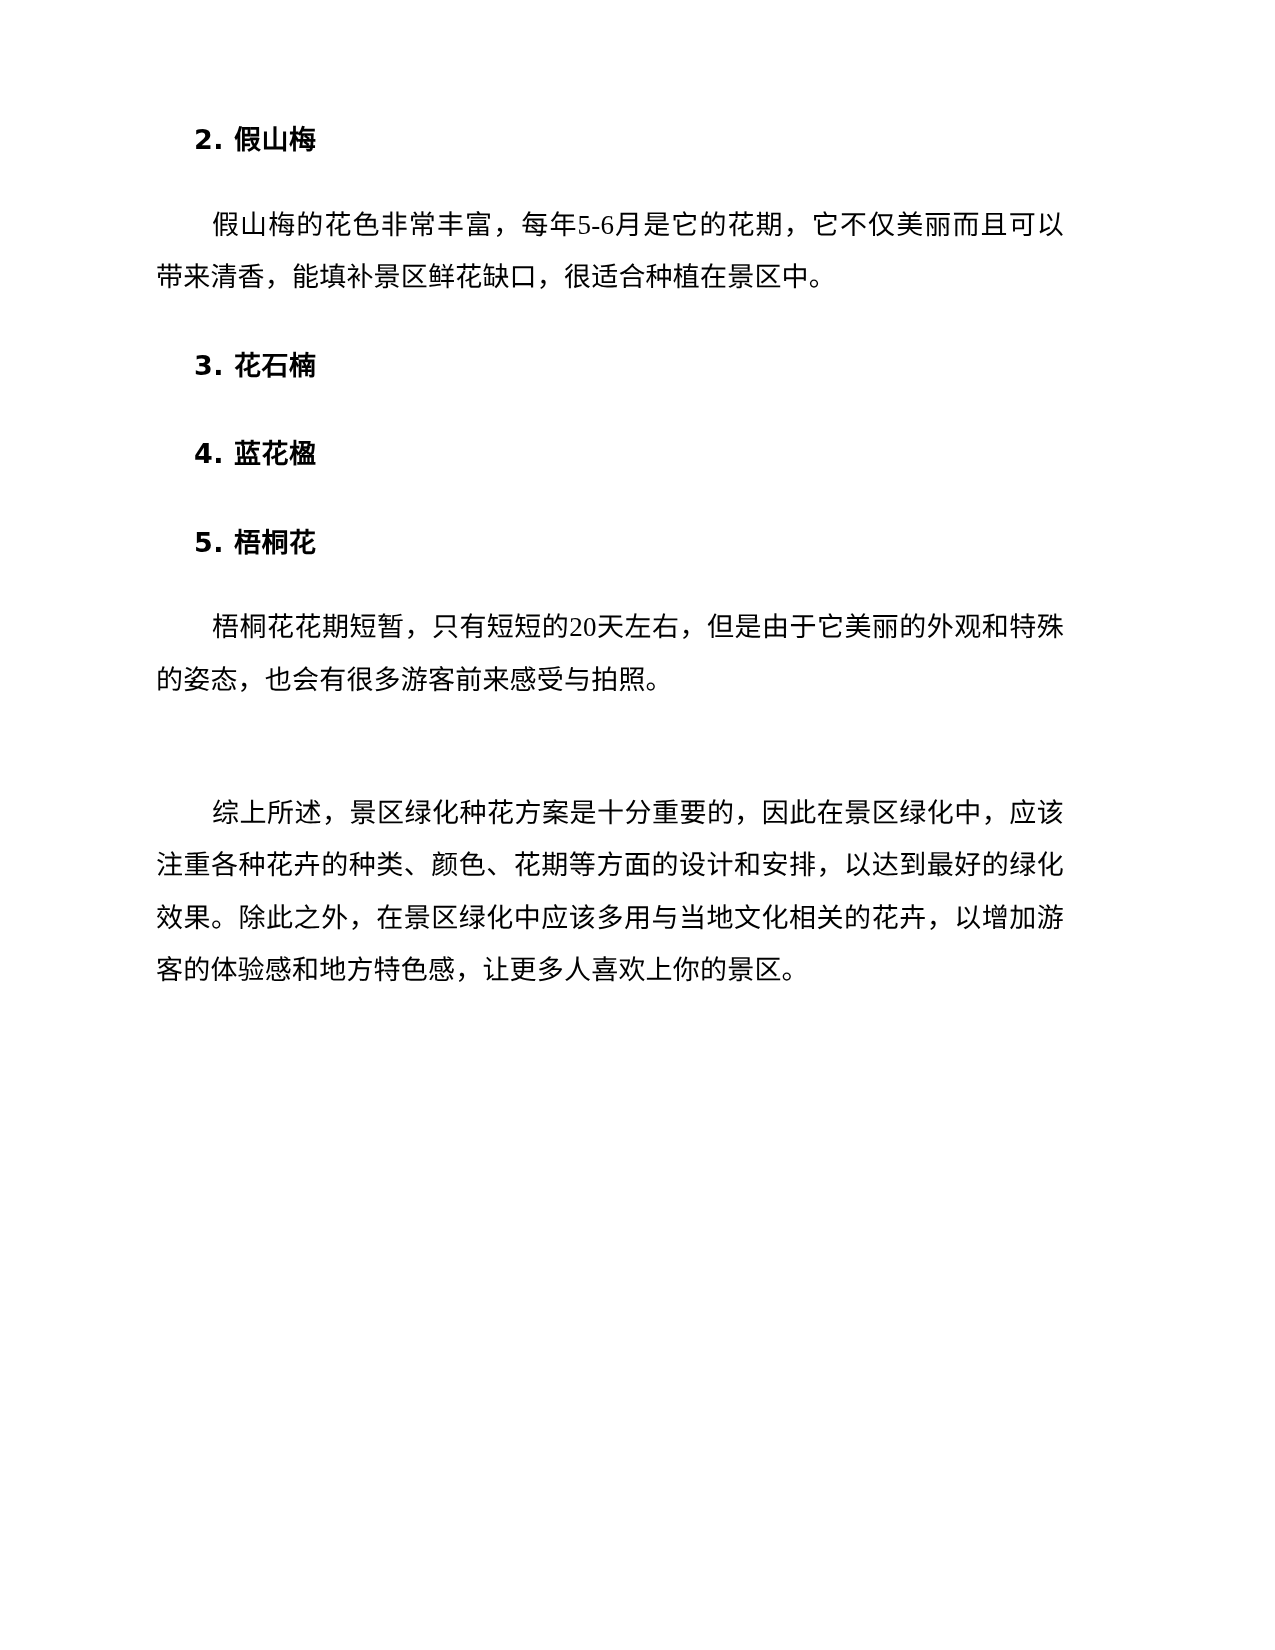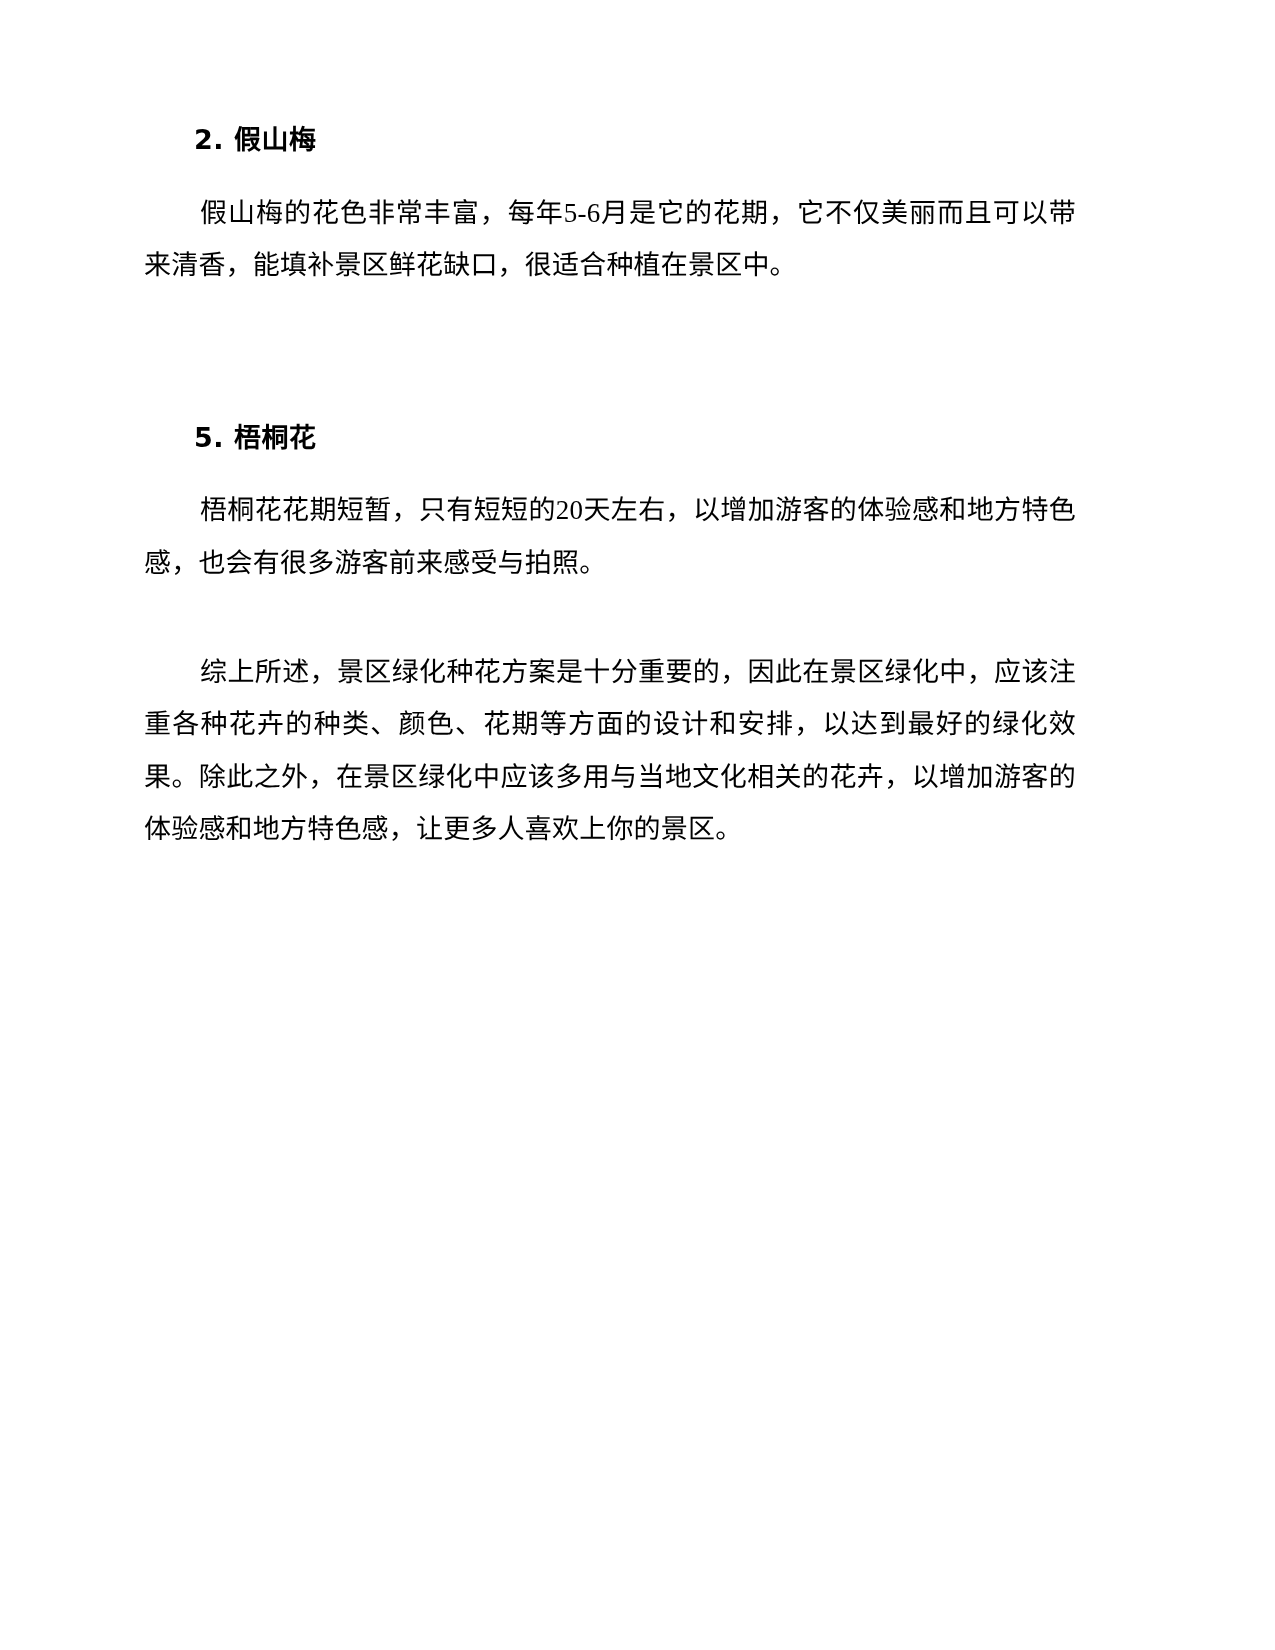--- a/index.html
+++ b/index.html
@@ -32,49 +32,51 @@
     font-weight: bold;
     line-height: 1.5;
     margin: 0;
     padding: 0;
     text-indent: 54px;
     letter-spacing: 0.5px;
   }
   p.para {
     font-size: 27px;
     line-height: 1.95;
-    margin: 4px;
+    margin: 16px;
     padding: 0;
     text-indent: 56px;
     text-align: justify;
     text-justify: inter-ideograph;
     letter-spacing: 0.2px;
   }
   .gap-after-heading { height: 22px; }
   .gap-after-para { height: 26px; }
 </style>
 </head>
 <body>
 
 <div class="page">
   <div class="doc-body">
 
     <h2 class="section-heading">2. 假山梅</h2>
     <div class="gap-after-heading"></div>
     <p class="para">假山梅的花色非常丰富，每年5-6月是它的花期，它不仅美丽而且可以带来清香，能填补景区鲜花缺口，很适合种植在景区中。</p>
     <div class="gap-after-para"></div>
 
+    <h2 class="section-heading">3. 花石楠</h2>
     <div class="gap-after-heading"></div>
     <div class="gap-after-para"></div>
 
+    <h2 class="section-heading">4. 蓝花楹</h2>
     <div class="gap-after-heading"></div>
     <div class="gap-after-para"></div>
 
     <h2 class="section-heading">5. 梧桐花</h2>
     <div class="gap-after-heading"></div>
-    <p class="para">梧桐花花期短暂，只有短短的20天左右，以增加游客的体验感和地方特色感，也会有很多游客前来感受与拍照。</p>
+    <p class="para">梧桐花花期短暂，只有短短的20天左右，但是由于它美丽的外观和特殊的姿态，也会有很多游客前来感受与拍照。</p>
     <div class="gap-after-para"></div>
 
     <div class="gap-after-heading"></div>
     <p class="para">综上所述，景区绿化种花方案是十分重要的，因此在景区绿化中，应该注重各种花卉的种类、颜色、花期等方面的设计和安排，以达到最好的绿化效果。除此之外，在景区绿化中应该多用与当地文化相关的花卉，以增加游客的体验感和地方特色感，让更多人喜欢上你的景区。</p>
 
   </div>
 </div>
 
 </body></html>

